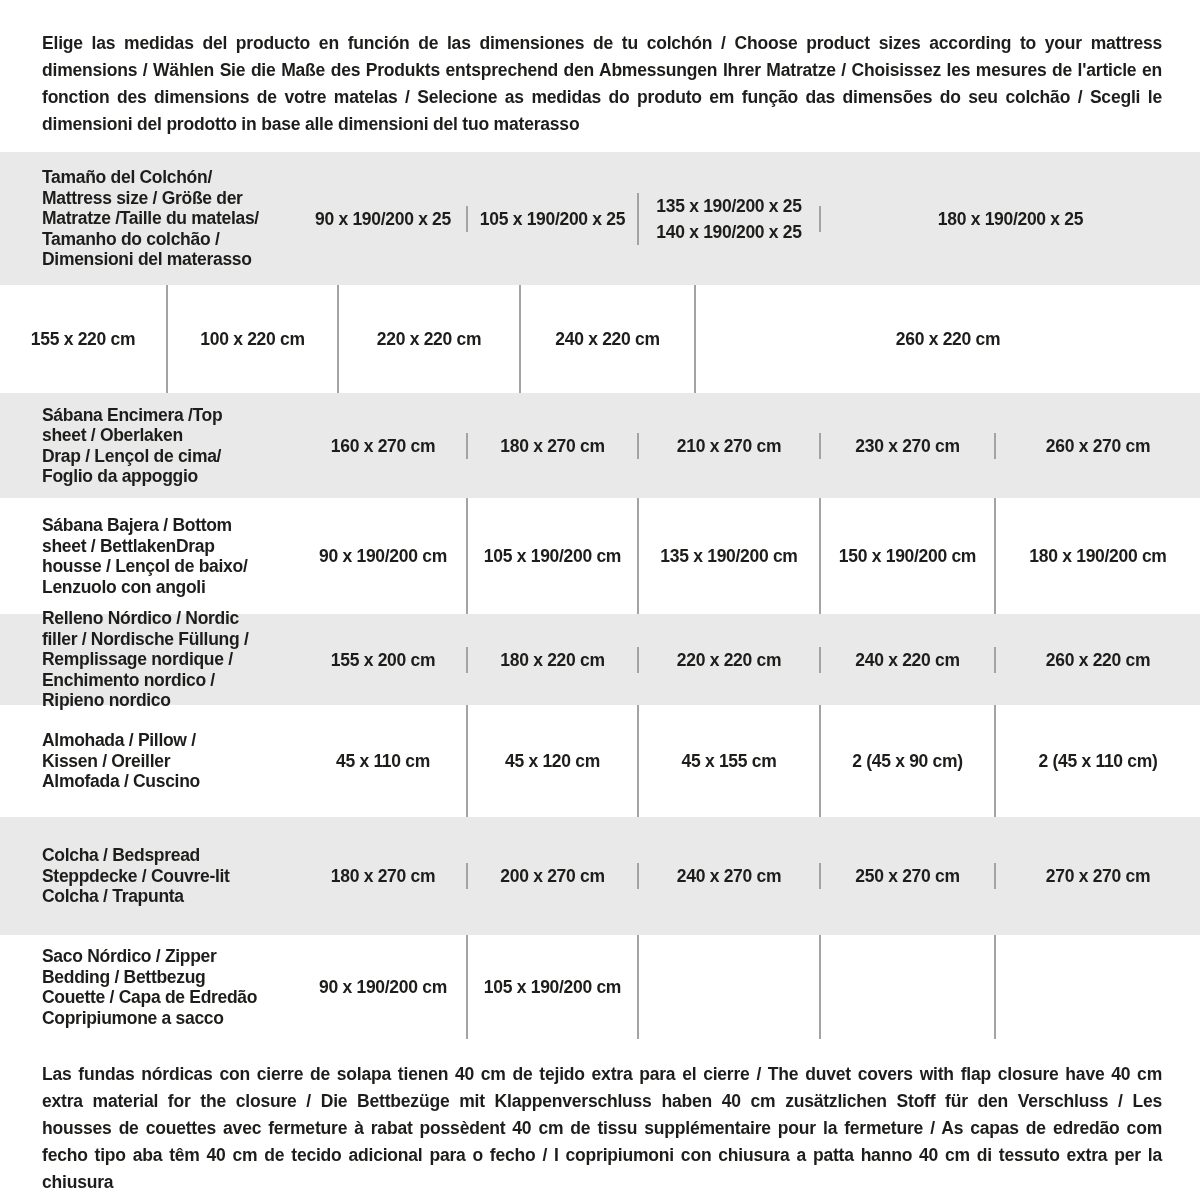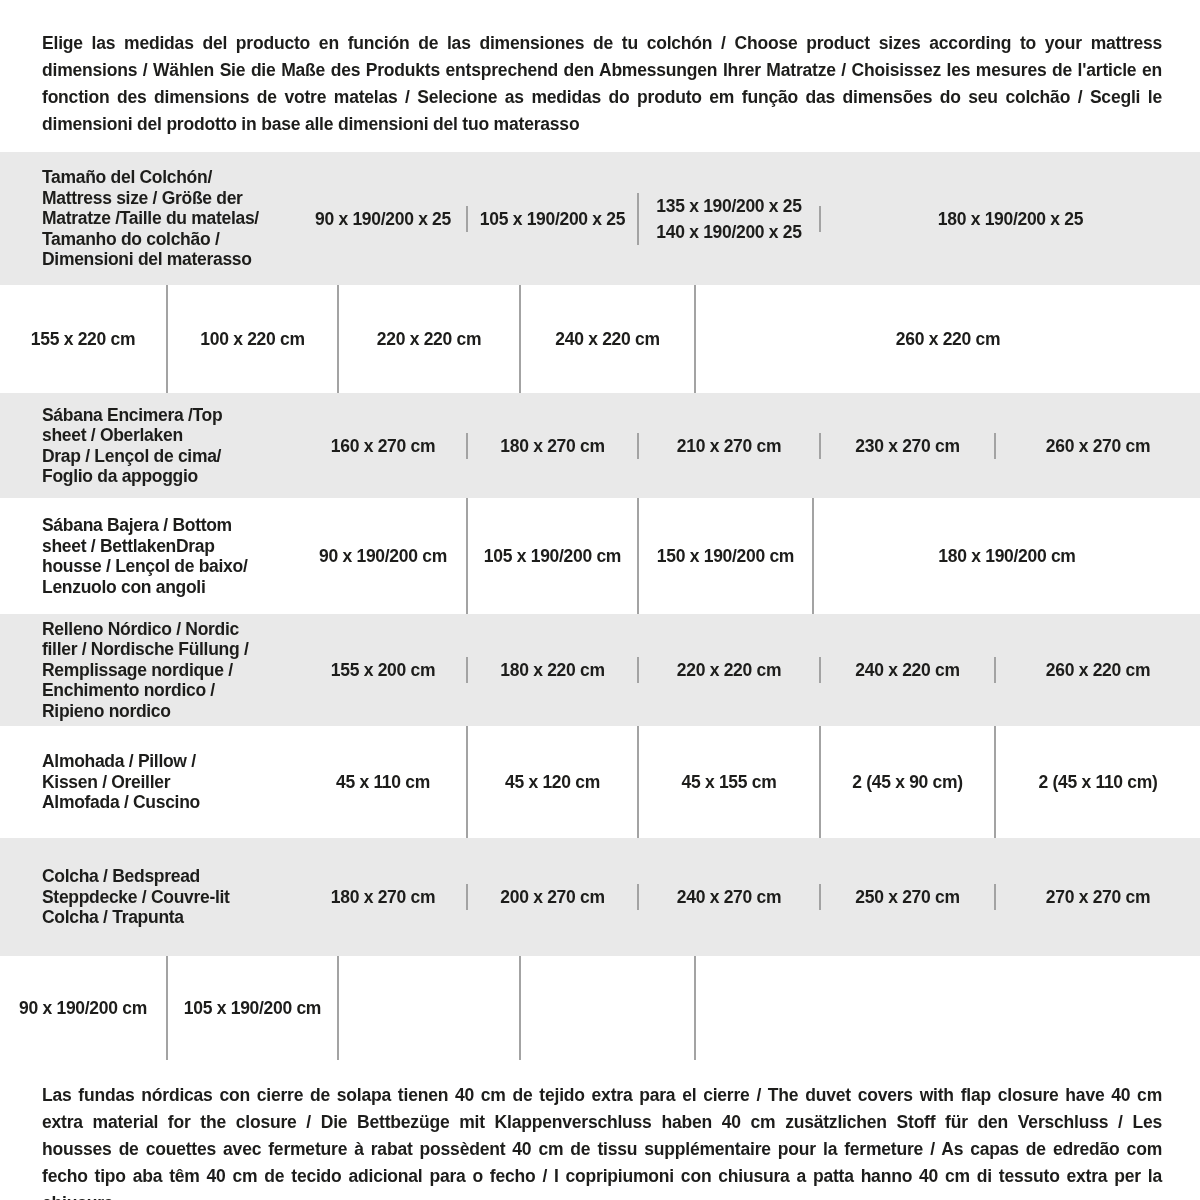--- a/index.html
+++ b/index.html
@@ -109,25 +109,26 @@
     <div class="cell c-val c6">260 x 270 cm</div>
   </div>
 
   <div class="t-row plain" style="height:116px">
     <div class="cell c-label">Sábana Bajera / Bottom
 sheet / BettlakenDrap
 housse / Lençol de baixo/
 Lenzuolo con angoli</div>
     <div class="cell c-val c2">90 x 190/200 cm</div>
     <div class="cell c-val c3">105 x 190/200 cm</div>
+    <div class="cell c-val c4">135 x 190/200 cm</div>
     <div class="cell c-val c5">150 x 190/200 cm</div>
     <div class="cell c-val c6">180 x 190/200 cm</div>
   </div>
 
-  <div class="t-row shade" style="height:112px">
+  <div class="t-row shade" style="height:91px">
     <div class="cell c-label">Relleno Nórdico / Nordic
 filler / Nordische Füllung /
 Remplissage nordique /
 Enchimento nordico /
 Ripieno nordico</div>
     <div class="cell c-val c2">155 x 200 cm</div>
     <div class="cell c-val c3">180 x 220 cm</div>
     <div class="cell c-val c4">220 x 220 cm</div>
     <div class="cell c-val c5">240 x 220 cm</div>
     <div class="cell c-val c6">260 x 220 cm</div>
@@ -149,20 +150,24 @@
 Steppdecke / Couvre-lit
 Colcha / Trapunta</div>
     <div class="cell c-val c2">180 x 270 cm</div>
     <div class="cell c-val c3">200 x 270 cm</div>
     <div class="cell c-val c4">240 x 270 cm</div>
     <div class="cell c-val c5">250 x 270 cm</div>
     <div class="cell c-val c6">270 x 270 cm</div>
   </div>
 
   <div class="t-row plain" style="height:104px">
+    <div class="cell c-label">Saco Nórdico / Zipper
+Bedding / Bettbezug
+Couette  / Capa de Edredão
+Copripiumone a sacco</div>
     <div class="cell c-val c2">90 x 190/200 cm</div>
     <div class="cell c-val c3">105 x 190/200 cm</div>
     <div class="cell c-val c4"></div>
     <div class="cell c-val c5"></div>
     <div class="cell c-val c6"></div>
   </div>
 
 </div>
 
 <p class="footer-note">Las fundas nórdicas con cierre de solapa tienen 40 cm de tejido extra para el cierre  / The duvet covers with flap closure have 40 cm extra material for the closure / Die Bettbezüge mit Klappenverschluss haben 40 cm zusätzlichen Stoff für den Verschluss / Les housses de couettes avec fermeture à rabat possèdent 40 cm de tissu supplémentaire pour la fermeture / As capas de edredão com fecho tipo aba têm 40 cm de tecido adicional para o fecho / I copripiumoni con chiusura a patta hanno 40 cm di tessuto extra per la chiusura</p>

